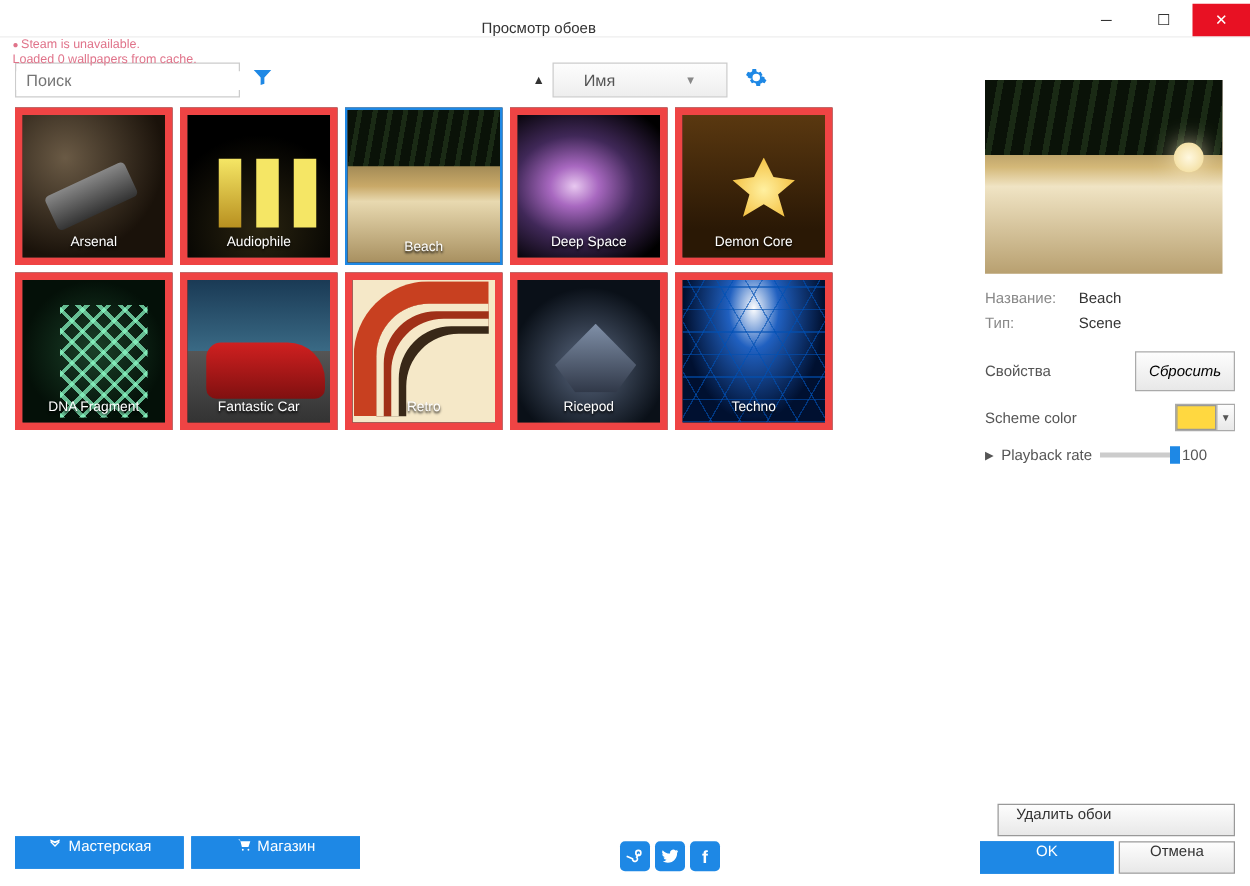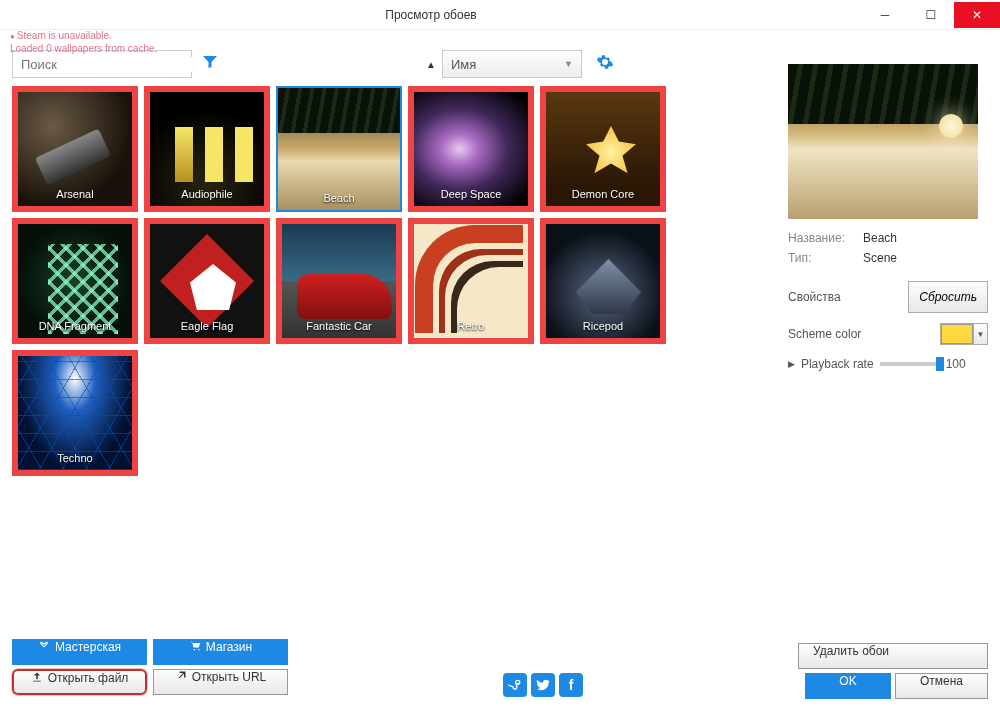--- a/index.html
+++ b/index.html
@@ -1,20 +1,20 @@
 <!DOCTYPE html>
 <html><head>
 <meta charset="utf-8">
 <style>
 * { box-sizing: border-box; margin: 0; padding: 0; font-family: "Segoe UI", Arial, sans-serif; }
 body { background: #f0f0f0; display: flex; justify-content: center; align-items: flex-start; }
 .window { width: 1000px; height: 709px; background: #fff; position: relative; display: flex; flex-direction: column; }
 
 
-.titlebar { height: 30px; background: #fff; display: flex; align-items: center; position: relative; border-bottom: 1px solid #eee; }
+.titlebar { height: 30px; background: #fff; display: flex; align-items: flex-end; position: relative; border-bottom: 1px solid #eee; }
 .titlebar-title { flex: 1; text-align: center; font-size: 12px; color: #333; }
 .win-controls { display: flex; }
 .win-btn { width: 46px; height: 26px; display: flex; align-items: center; justify-content: center; font-size: 12px; color: #333; }
 .win-btn.close { background: #e81123; color: #fff; }
 
 
 .err-msgs { position: absolute; top: 30px; left: 10px; font-size: 10px; color: #e0738a; line-height: 12px; z-index: 5; }
 .err-msgs div:first-child::before { content: "●"; color: #e0738a; margin-right: 2px; font-size: 8px; }
 
 
@@ -23,21 +23,21 @@
 .side-col { width: 200px; margin-left: 12px; display: flex; flex-direction: column; }
 
 
 .toolbar { display: flex; align-items: center; gap: 8px; margin-bottom: 8px; margin-top: 12px; }
 .search-wrap { display: flex; align-items: center; border: 1px solid #ccc; height: 28px; width: 180px; background: #fff; }
 .search-input { border: none; outline: none; flex: 1; padding: 0 8px; font-size: 13px; color: #777; }
 .search-btn { width: 28px; height: 26px; display: flex; align-items: center; justify-content: center; color: #555; }
 .filter-icon { color: #1e88e5; font-size: 16px; margin-left: 2px; }
 .sort-wrap { display: flex; align-items: center; gap: 6px; margin-left: 200px; }
 .sort-arrow { color: #333; font-size: 10px; }
-.sort-select { border: 1px solid #ccc; height: 28px; width: 140px; padding: 0 8px; font-size: 13px; color: #555; display: flex; align-items: center; justify-content: space-between; background: linear-gradient(#fdfdfd,#eee); }
+.sort-select { border: 1px solid #ccc; height: 28px; width: 140px; padding: 0 24px; font-size: 13px; color: #555; display: flex; align-items: center; justify-content: space-between; background: linear-gradient(#fdfdfd,#eee); }
 .gear-icon { color: #1e88e5; font-size: 18px; margin-left: 8px; }
 
 
 .grid { display: flex; flex-wrap: wrap; gap: 6px; align-content: flex-start; }
 .tile { width: 126px; height: 126px; position: relative; background: #222; border: 6px solid #ef4444; overflow: hidden; }
 .tile.selected { border: 2px solid #1e88e5; }
 .tile-label { position: absolute; bottom: 6px; left: 0; right: 0; text-align: center; color: #fff; font-size: 11px; text-shadow: 0 1px 2px #000; z-index: 2; }
 .thumb { position: absolute; inset: 0; }
 
 
@@ -169,24 +169,20 @@
           </div>
           <div class="tile">
             <div class="thumb t-demoncore"></div>
             <div class="tile-label">Demon Core</div>
           </div>
           <div class="tile">
             <div class="thumb t-dna"></div>
             <div class="tile-label">DNA Fragment</div>
           </div>
           <div class="tile">
-            <div class="thumb t-eagle"></div>
-            <div class="tile-label">Eagle Flag</div>
-          </div>
-          <div class="tile">
             <div class="thumb t-car"></div>
             <div class="tile-label">Fantastic Car</div>
           </div>
           <div class="tile">
             <div class="thumb t-retro"></div>
             <div class="tile-label">Retro</div>
           </div>
           <div class="tile">
             <div class="thumb t-ricepod"></div>
             <div class="tile-label">Ricepod</div>
@@ -239,34 +235,20 @@
             </svg>
           <span>Мастерская</span>
         </button>
         <button class="btn primary wide">
           <svg viewBox="0 0 16 16" fill="#fff">
               <path d="M2 2h2l2 8h7l2-6H5M6 13a1 1 0 102 0 1 1 0 00-2 0zm6 0a1 1 0 102 0 1 1 0 00-2 0z"></path>
             </svg>
           <span>Магазин</span>
         </button>
       </div>
-      <div class="btn-row">
-        <button class="btn wide highlight-btn">
-          <svg viewBox="0 0 16 16" fill="#333">
-              <path d="M8 2l4 4h-3v5H7V6H4l4-4zM3 13h10v1H3z"></path>
-            </svg>
-          <span>Открыть файл</span>
-        </button>
-        <button class="btn wide">
-          <svg viewBox="0 0 16 16" fill="#333">
-              <path d="M6 2h8v8h-2V5l-6 6-1-1 6-6H6z"></path>
-            </svg>
-          <span>Открыть URL</span>
-        </button>
-      </div>
     </div>
 
     <div class="social">
       <div class="social-icon">
         <svg width="16" height="16" viewBox="0 0 24 24" fill="#fff">
             <circle cx="16" cy="8" r="4"></circle>
             <circle cx="16" cy="8" r="2" fill="#1e88e5"></circle>
             <path d="M2 12l7 3a3 3 0 105-2l3-4" stroke="#fff" stroke-width="2" fill="none"></path>
           </svg>
       </div>
@@ -274,18 +256,18 @@
         <svg width="14" height="14" viewBox="0 0 24 24" fill="#fff">
             <path d="M23 4.5a9 9 0 01-2.6.7A4.5 4.5 0 0022.4 3a9 9 0 01-2.9 1.1A4.5 4.5 0 0012 8.2 12.8 12.8 0 012 3.6a4.5 4.5 0 001.4 6 4.5 4.5 0 01-2-.6v.1a4.5 4.5 0 003.6 4.4 4.5 4.5 0 01-2 .1 4.5 4.5 0 004.2 3.1A9 9 0 012 19a12.7 12.7 0 006.9 2c8.3 0 12.8-6.9 12.8-12.8v-.6A9 9 0 0023 4.5z"></path>
           </svg>
       </div>
       <div class="social-icon">f</div>
     </div>
 
     <div class="right-btns">
       <button class="btn" style="width:190px">Удалить обои</button>
       <div class="row2">
-        <button class="btn primary" style="width:86px;justify-content:center">OK</button>
+        <button class="btn primary" style="width:107px;justify-content:center">OK</button>
         <button class="btn" style="width:93px;justify-content:center">Отмена</button>
       </div>
     </div>
   </div>
 </div>
 
 </body></html>

